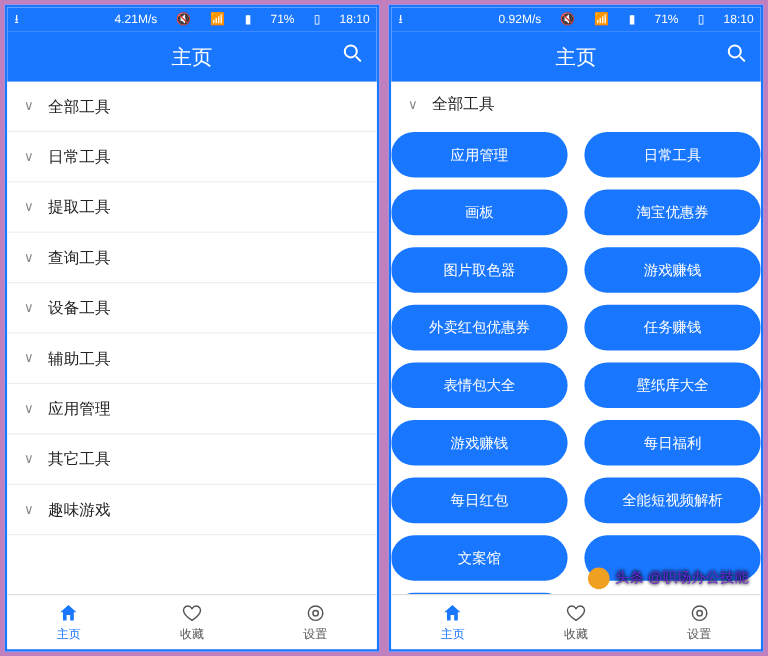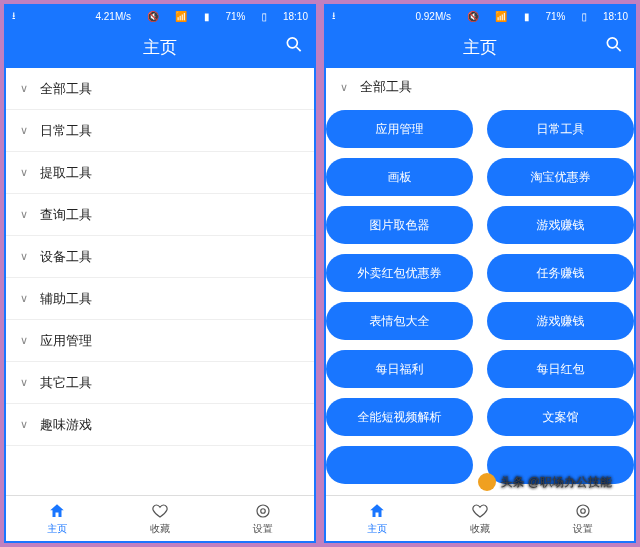--- a/index.html
+++ b/index.html
@@ -107,27 +107,27 @@
     align-items: center;
     justify-content: center;
     font-size: 10px;
     color: #555;
     gap: 2px;
   }
   .navitem.active { color: #1976ff; }
   .navitem svg { width: 18px; height: 18px; }
   .watermark {
     position: absolute;
-    right: 22px;
+    right: 10px;
     bottom: 50px;
     font-size: 12px;
-    color: #404040;
+    color: #6d28d9;
     text-shadow: 0 0 3px #000, 0 0 3px #000;
     display: flex;
-    align-items: center;
+    align-items: flex-start;
     gap: 4px;
     pointer-events: none;
   }
   .wm-avatar {
     width: 18px; height: 18px; border-radius: 50%;
     background: #f0a020; display:inline-block;
   }
 </style>
 </head>
 <body>
@@ -264,20 +264,23 @@
       <div class="pill">
           <span>外卖红包优惠券</span>
         </div>
       <div class="pill">
           <span>任务赚钱</span>
         </div>
       <div class="pill">
           <span>表情包大全</span>
         </div>
       <div class="pill">
+          <span>壁纸库大全</span>
+        </div>
+      <div class="pill">
           <span>游戏赚钱</span>
         </div>
       <div class="pill">
           <span>每日福利</span>
         </div>
       <div class="pill">
           <span>每日红包</span>
         </div>
       <div class="pill">
           <span>全能短视频解析</span>

